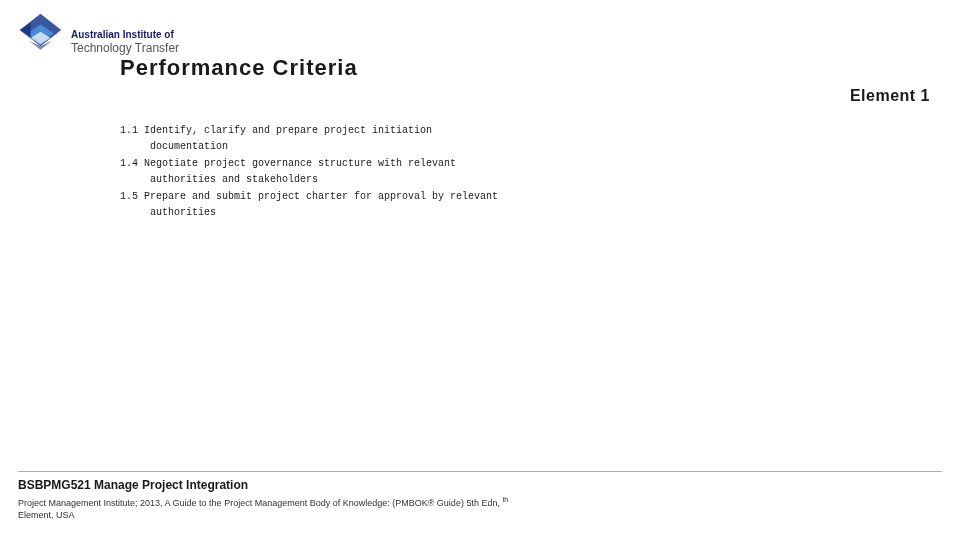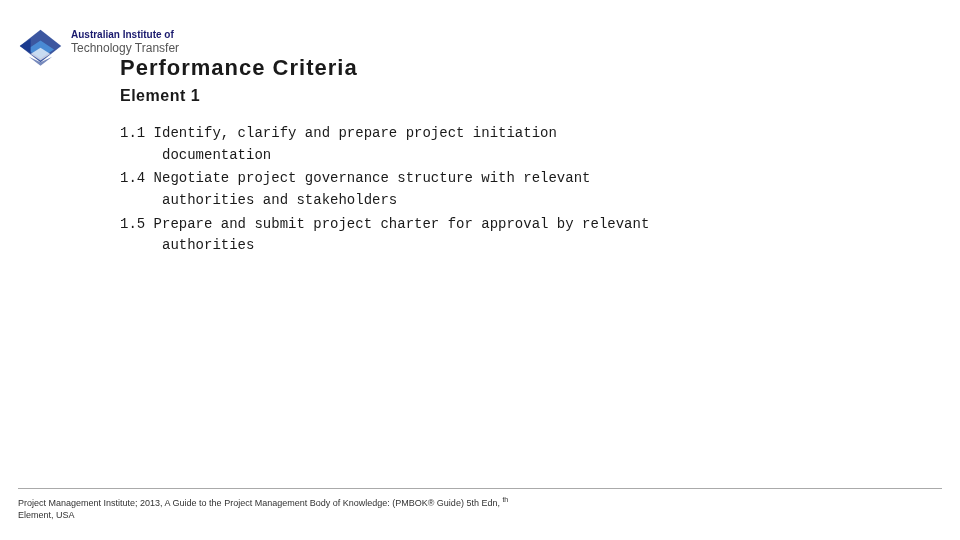--- a/index.html
+++ b/index.html
@@ -13,24 +13,24 @@
       height: 540px;
       background: #ffffff;
       font-family: 'Courier New', Courier, monospace;
       position: relative;
       overflow: hidden;
     }
 
     
     .logo-area {
       position: absolute;
-      top: 28px;
+      top: 12px;
       left: 18px;
       display: flex;
-      align-items: flex-start;
+      align-items: flex-end;
       gap: 8px;
     }
 
     .logo-icon {
       width: 45px;
       height: 45px;
     }
 
     .logo-text {
       display: flex;
@@ -64,32 +64,32 @@
       text-align: left;
       font-family: Arial, sans-serif;
       font-size: 22px;
       font-weight: bold;
       color: #1a1a1a;
       margin-bottom: 6px;
       letter-spacing: 1px;
     }
 
     .element-heading {
-      text-align: left;
+      text-align: right;
       font-family: Arial, sans-serif;
       font-size: 16px;
       font-weight: bold;
       color: #1a1a1a;
       margin-bottom: 18px;
       letter-spacing: 0.5px;
     }
 
     .criteria-list {
       font-family: 'Courier New', Courier, monospace;
-      font-size: 14px;
+      font-size: 10px;
       color: #1a1a1a;
       line-height: 1.55;
     }
 
     .criteria-item {
       margin-bottom: 2px;
     }
 
     
     .footer {
@@ -161,17 +161,18 @@
     </div>
     <div class="criteria-item">
       1.5  Prepare and submit project charter for approval by relevant<br>
       &nbsp;&nbsp;&nbsp;&nbsp; authorities
     </div>
   </div>
 </div>
 
 <div class="footer">
   <div class="footer-divider"></div>
+  <div class="footer-title">BSBPMG521 Manage Project Integration</div>
   <div class="footer-ref">
     <span>Project Management Institute; 2013, A Guide to the Project Management Body of Knowledge: (PMBOK® Guide) 5th Edn,</span> <sup>th</sup><br>
     <span>Element, USA</span>
   </div>
 </div>
 
 </body></html>

